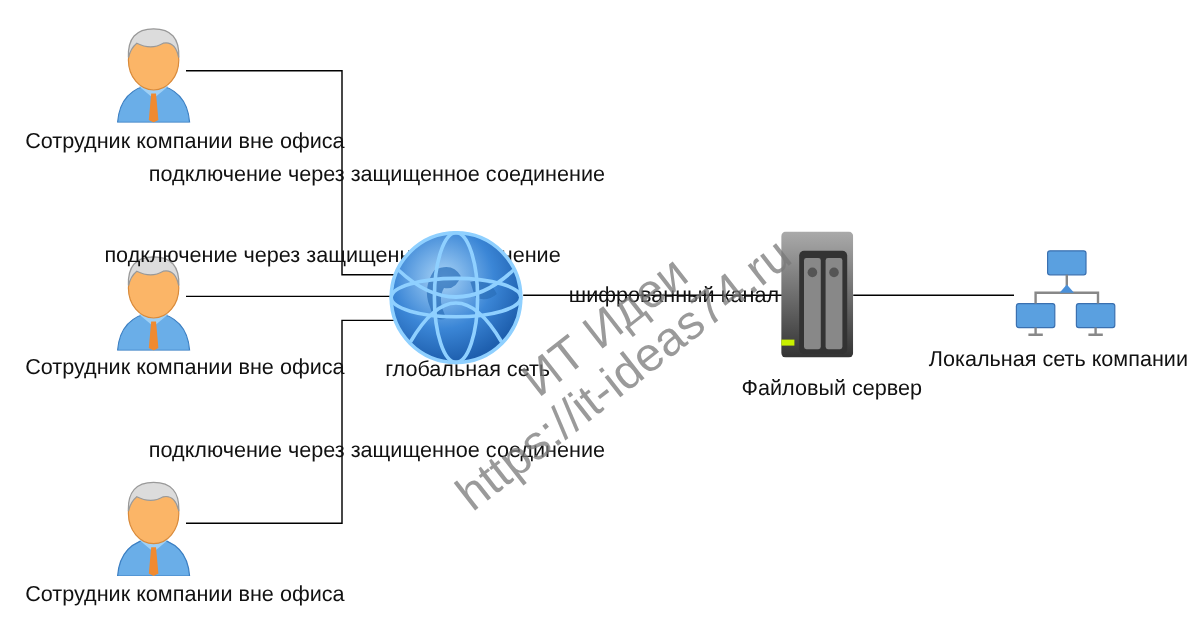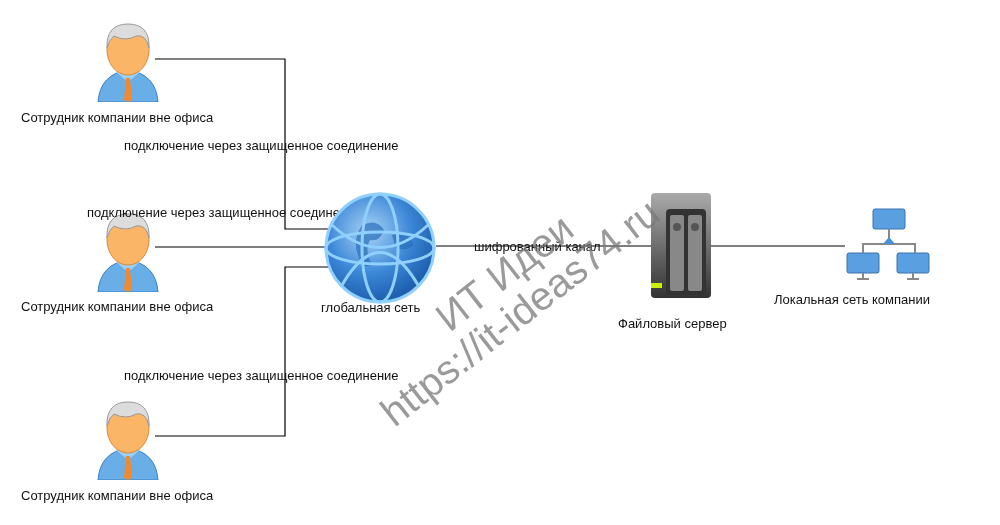--- a/index.html
+++ b/index.html
@@ -1,17 +1,17 @@
 <!DOCTYPE html>
 <html><head>
 <meta charset="utf-8">
 <style>
   html,body{margin:0;padding:0;background:#fff;}
   body{width:1000px;height:525px;position:relative;overflow:hidden;font-family:"Liberation Sans","DejaVu Sans",sans-serif;color:#111;}
-  .lbl{position:absolute;font-size:13px;white-space:nowrap;line-height:15px;}
+  .lbl{position:absolute;font-size:18px;white-space:nowrap;line-height:15px;}
   .icon{position:absolute;}
   svg.lines{position:absolute;left:0;top:0;}
   .wm{position:absolute;color:rgba(120,120,120,0.75);font-size:40px;white-space:nowrap;transform-origin:left bottom;transform:rotate(-38deg);}
 </style>
 </head>
 <body>
 
 <svg class="lines" width="1000" height="525">
   <polyline points="155,59 285,59 285,229 330,229" fill="none" stroke="#000" stroke-width="1.2"></polyline>
   <line x1="155" y1="247" x2="330" y2="247" stroke="#000" stroke-width="1.2"></line>

